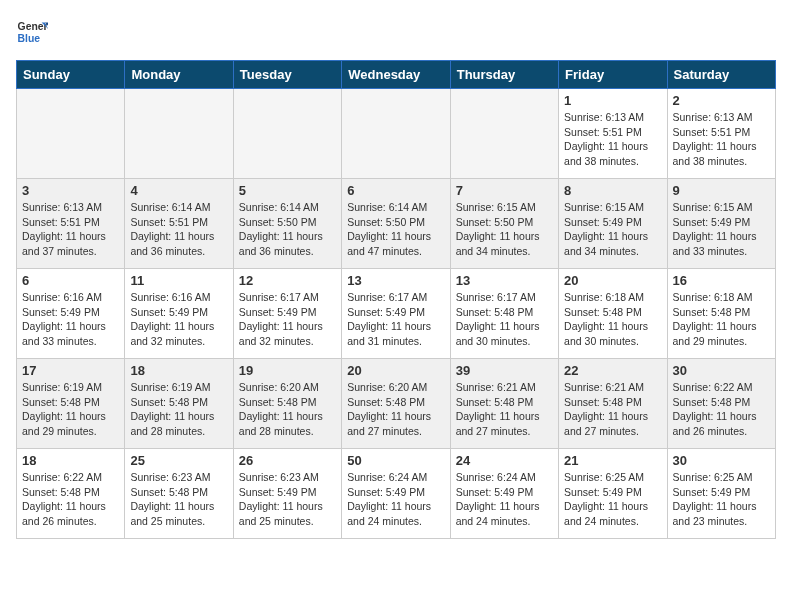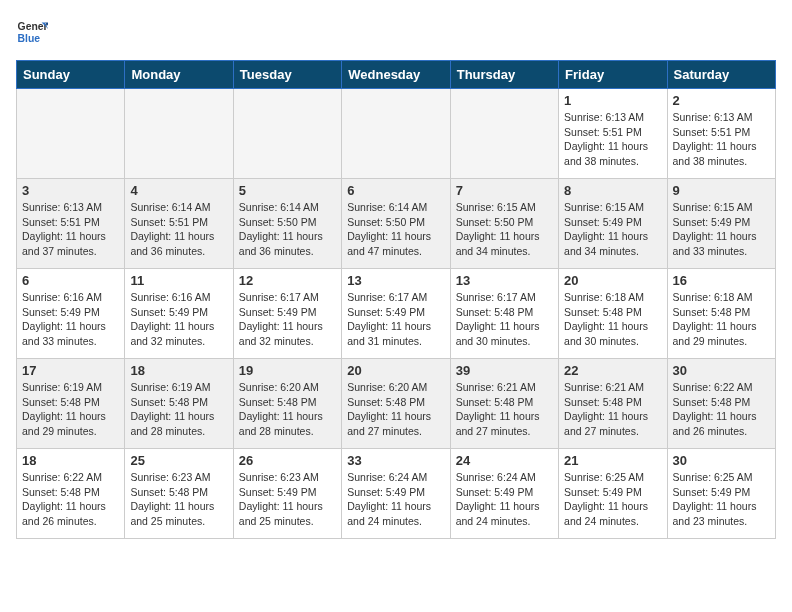--- a/index.html
+++ b/index.html
@@ -298,21 +298,21 @@
           <div class="cell-text">and 25 minutes.</div>
         </td>
         <td>
           <span class="day-number">26</span>
           <div class="cell-text">Sunrise: 6:23 AM</div>
           <div class="cell-text">Sunset: 5:49 PM</div>
           <div class="cell-text">Daylight: 11 hours</div>
           <div class="cell-text">and 25 minutes.</div>
         </td>
         <td>
-          <span class="day-number">33</span>
+          <span class="day-number">50</span>
           <div class="cell-text">Sunrise: 6:24 AM</div>
           <div class="cell-text">Sunset: 5:49 PM</div>
           <div class="cell-text">Daylight: 11 hours</div>
           <div class="cell-text">and 24 minutes.</div>
         </td>
         <td>
           <span class="day-number">24</span>
           <div class="cell-text">Sunrise: 6:24 AM</div>
           <div class="cell-text">Sunset: 5:49 PM</div>
           <div class="cell-text">Daylight: 11 hours</div>

